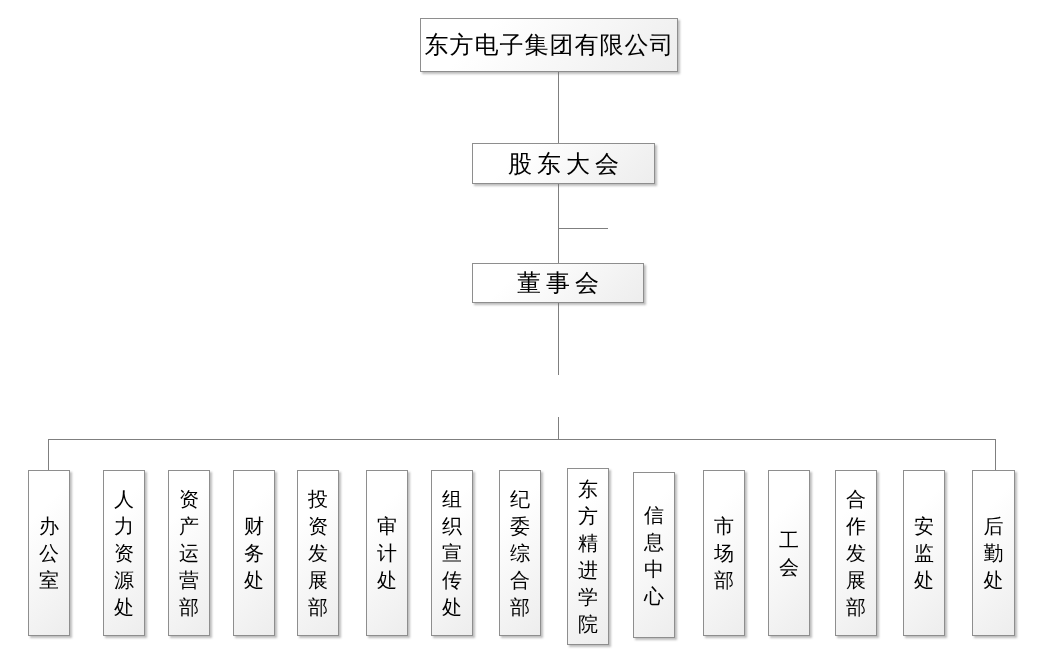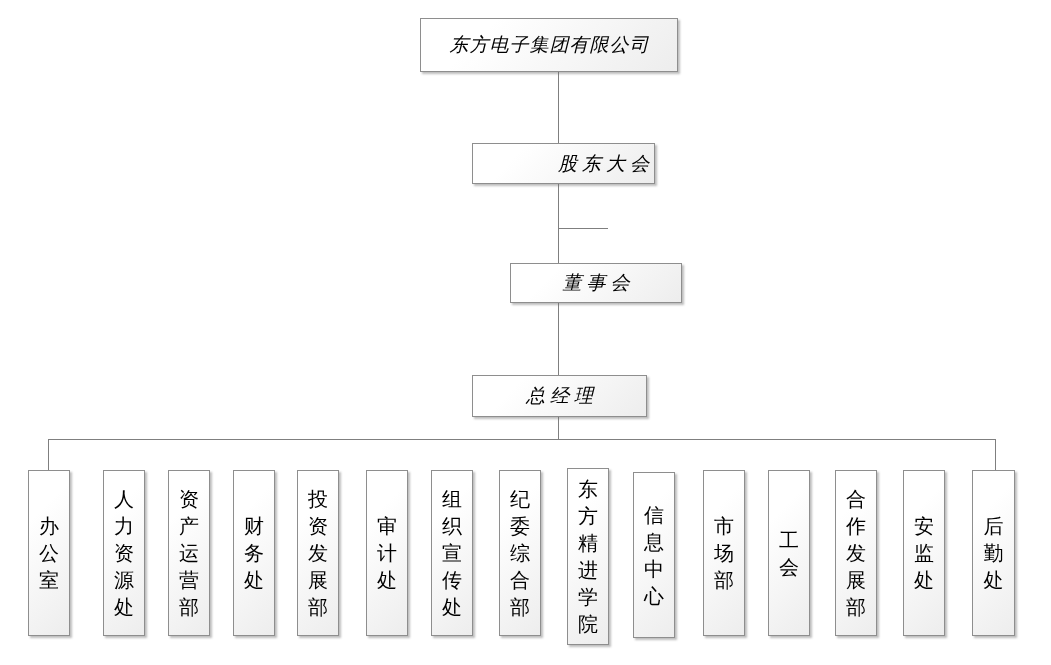--- a/index.html
+++ b/index.html
@@ -22,25 +22,24 @@
     box-sizing: border-box;
     border: 1px solid #8e8e8e;
     background: linear-gradient(135deg, #ffffff 25%, #ededed 100%);
     box-shadow: 2px 2px 2px rgba(110, 110, 110, 0.45);
     display: flex;
     align-items: center;
     justify-content: center;
   }
   
   .hnode {
-    font-size: 19px;
+    font-size: 24px;
     letter-spacing: 5px;
     text-indent: 5px;
     white-space: nowrap;
-    font-style: italic;
   }
   .hnode.root {
     letter-spacing: 1px;
     text-indent: 1px;
   }
   
   .vnode {
     flex-direction: column;
     gap: 7px;
     font-size: 20px;
@@ -68,32 +67,29 @@
   <div class="line vline" style="left:558px; top:303px; height:72px;"></div>
   <div class="line vline" style="left:558px; top:417px; height:22px;"></div>
   <div class="line hline" style="left:48px; top:439px; width:948px;"></div>
   <div class="line vline" style="left:48px; top:439px; height:31px;"></div>
   <div class="line vline" style="left:995px; top:439px; height:31px;"></div>
 
   <div class="node hnode root" style="left:420px; top:18px; width:258px; height:54px;">
     <span>东方电子集团有限公司</span>
   </div>
 
-  <div class="node hnode" style="left:472px; top:143px; width:183px; height:41px;justify-content:flex-end;">
+  <div class="node hnode" style="left:472px; top:143px; width:183px; height:41px;">
     <span>股东大会</span>
   </div>
 
 
-  <div class="node hnode" style="left:472px; top:263px; width:172px; height:40px;margin-left:38px;">
+  <div class="node hnode" style="left:472px; top:263px; width:172px; height:40px;">
     <span>董事会</span>
   </div>
 
-  <div class="node hnode" style="left:472px; top:375px; width:175px; height:42px;">
-    <span>总经理</span>
-  </div>
 
   <div class="node vnode" style="left:28px; top:470px; width:42px; height:166px;">
       <span>办</span>
       <span>公</span>
       <span>室</span>
     </div>
 
   <div class="node vnode" style="left:103px; top:470px; width:42px; height:166px;">
       <span>人</span>
       <span>力</span>

